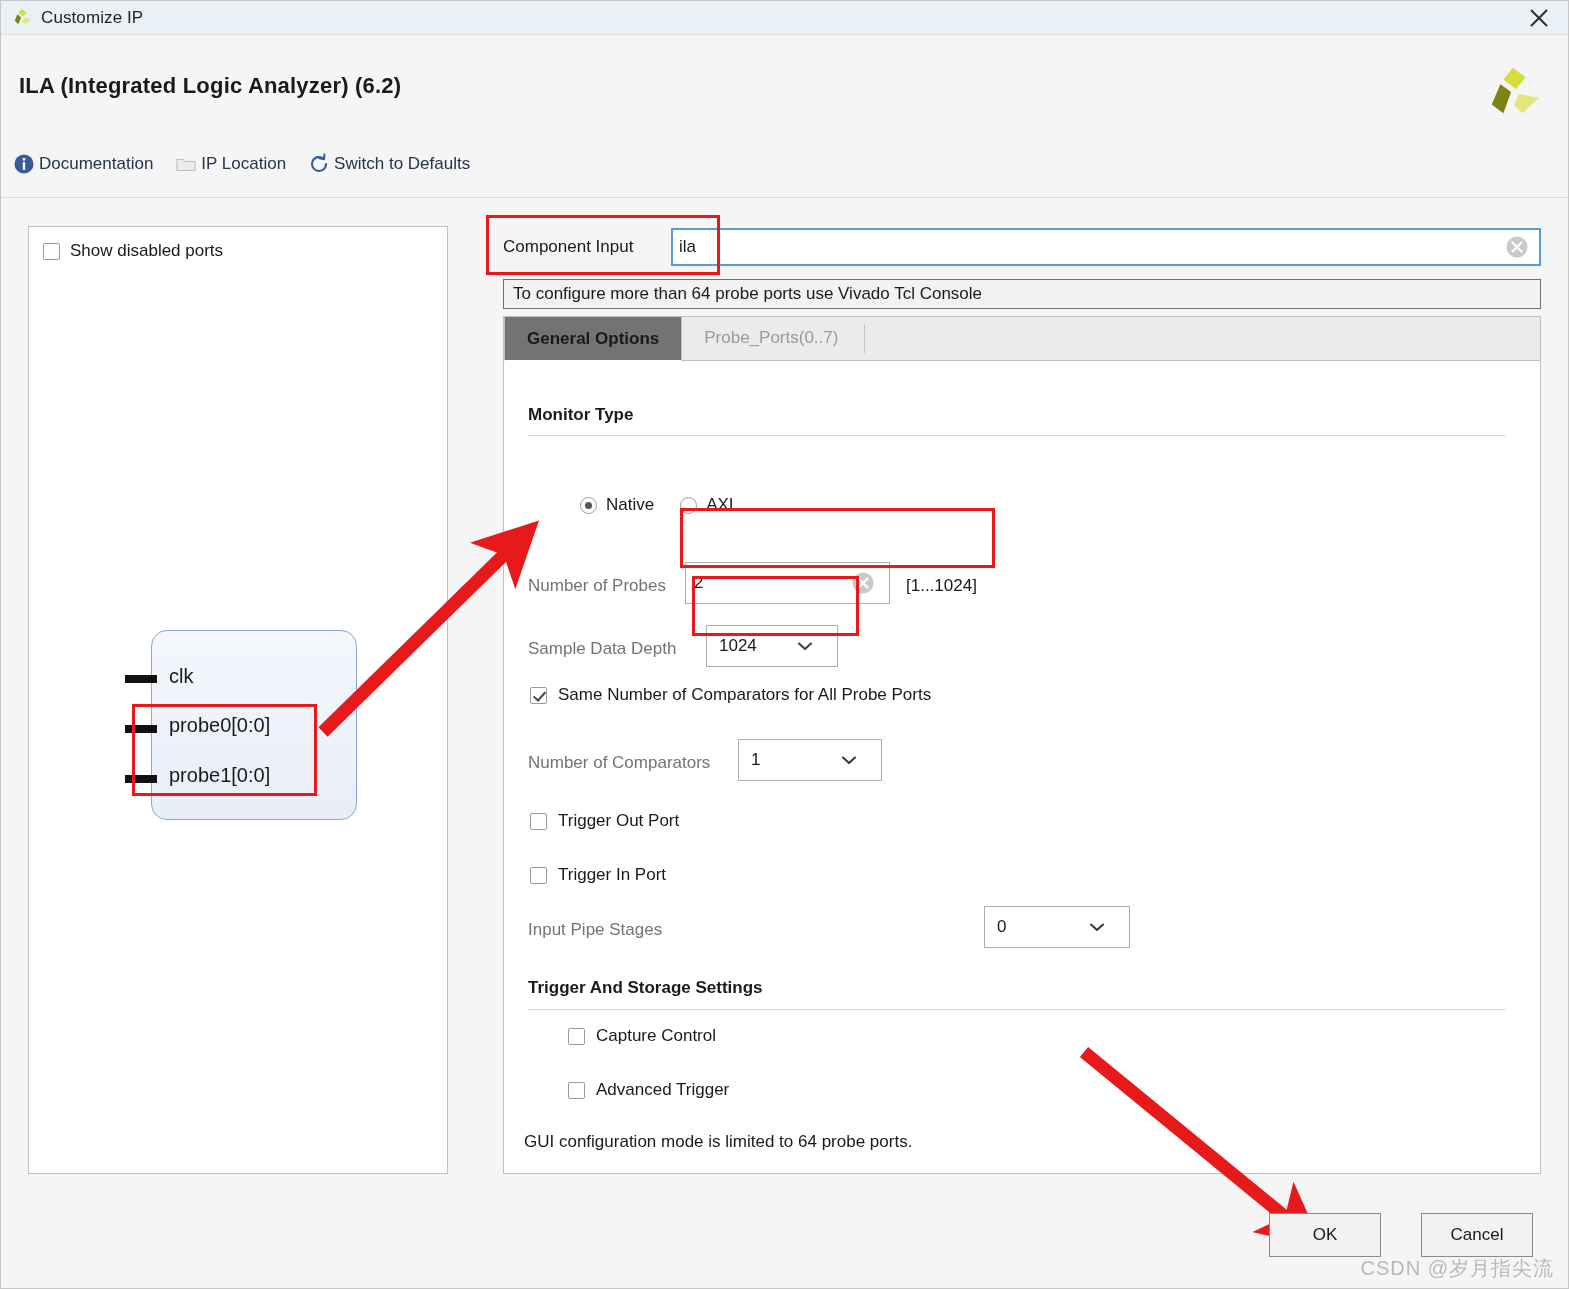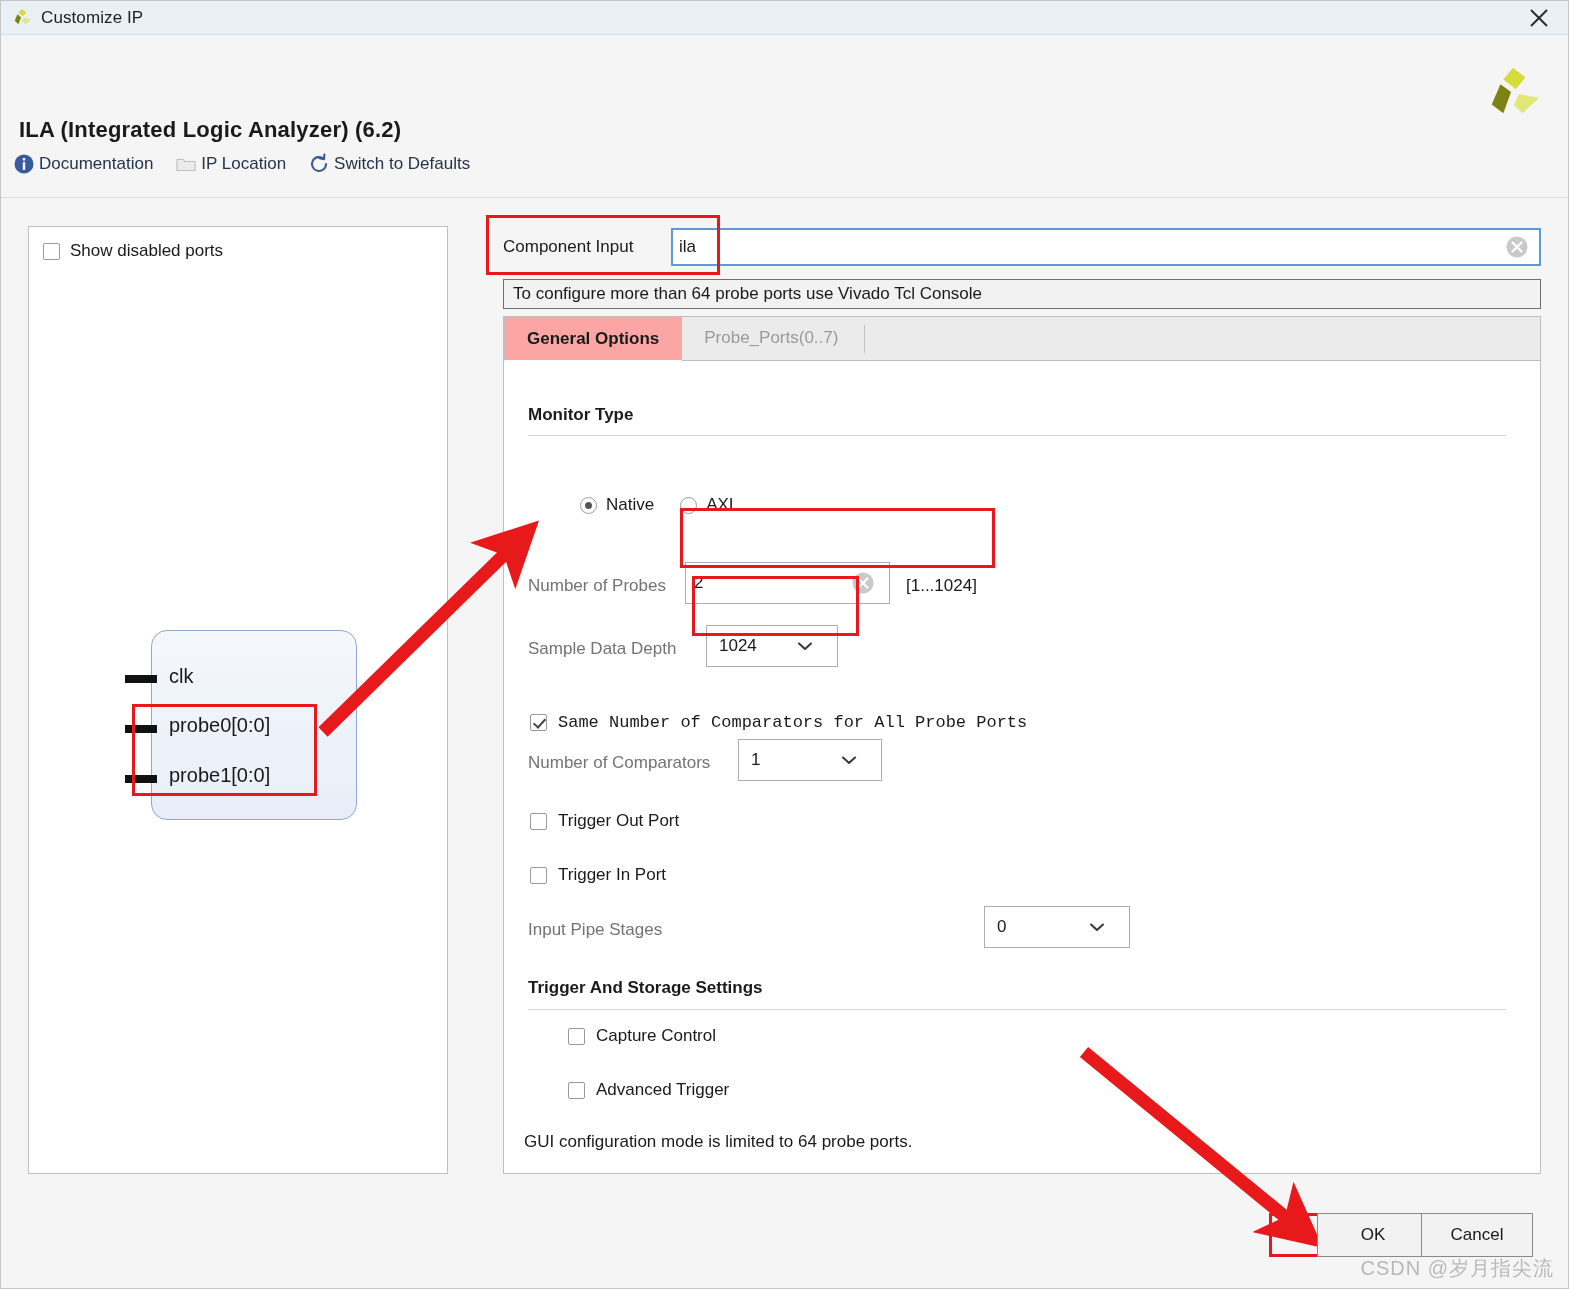--- a/index.html
+++ b/index.html
@@ -52,21 +52,20 @@
   .close-btn svg { display:block; }
 
   
   .ip-title {
     position: absolute;
     left: 18px; top: 72px;
     font-size: 22px;
     font-weight: bold;
     color: #1a1a1a;
     letter-spacing: .2px;
-    margin-top: 44px;
   }
   .corner-logo {
     position: absolute;
     right: 26px; top: 62px;
     width: 58px; height: 58px;
   }
 
   
   .toolbar {
     position: absolute;
@@ -243,21 +242,21 @@
     height: 44px;
     padding: 0 22px;
     display: flex;
     align-items: center;
     font-size: 17px;
     color: #9a9a9a;
     cursor: pointer;
     box-sizing: border-box;
   }
   .tab.active {
-    background: #fca5a5;
+    background: #737373;
     color: #1a1a1a;
     font-weight: bold;
     border-left: 1px solid #bfbfbf;
     border-right: 1px solid #bfbfbf;
     border-bottom: 1px solid #ffffff;
     margin-bottom: -1px;
   }
   .tab-divider {
     width: 1px; height: 28px;
     background: #c4c4c4;
@@ -389,21 +388,21 @@
     background: #f2f2f2;
     border: 1px solid #8a8a8a;
     box-sizing: border-box;
     display: flex;
     align-items: center;
     justify-content: center;
     font-size: 17px;
     color: #1a1a1a;
     cursor: pointer;
   }
-  .btn-ok { left: 1316px; top: 1212px; }
+  .btn-ok { left: 1268px; top: 1212px; }
   .btn-cancel { left: 1420px; top: 1212px; }
   .watermark {
     position: absolute;
     right: 14px; bottom: 6px;
     font-size: 20px;
     color: #b9b9b9;
     letter-spacing: 1px;
   }
 </style>
 </head>
@@ -524,21 +523,21 @@
       <div class="range-hint" style="left:402px; top:215px;">[1...1024]</div>
 
       <div class="field-label" style="left:24px; top:278px;">Sample Data Depth</div>
       <div class="combo" style="left:202px; top:264px; width:132px; height:42px;">
         <span>1024</span>
         <svg class="chev" viewBox="0 0 16 10">
           <polyline points="2,2.5 8,8 14,2.5" fill="none" stroke="#3a3a3a" stroke-width="2.1" stroke-linecap="round" stroke-linejoin="round"></polyline>
         </svg>
       </div>
 
-      <div class="chk-row" style="left:26px; top:352px;font-family:Liberation Mono, monospace;">
+      <div class="chk-row" style="left:26px; top:324px;">
         <span class="cbx checked"></span>
         <span>Same Number of Comparators for All Probe Ports</span>
       </div>
 
       <div class="field-label" style="left:24px; top:392px;">Number of Comparators</div>
       <div class="combo" style="left:234px; top:378px; width:144px; height:42px;">
         <span>1</span>
         <svg class="chev" viewBox="0 0 16 10">
           <polyline points="2,2.5 8,8 14,2.5" fill="none" stroke="#3a3a3a" stroke-width="2.1" stroke-linecap="round" stroke-linejoin="round"></polyline>
         </svg>

